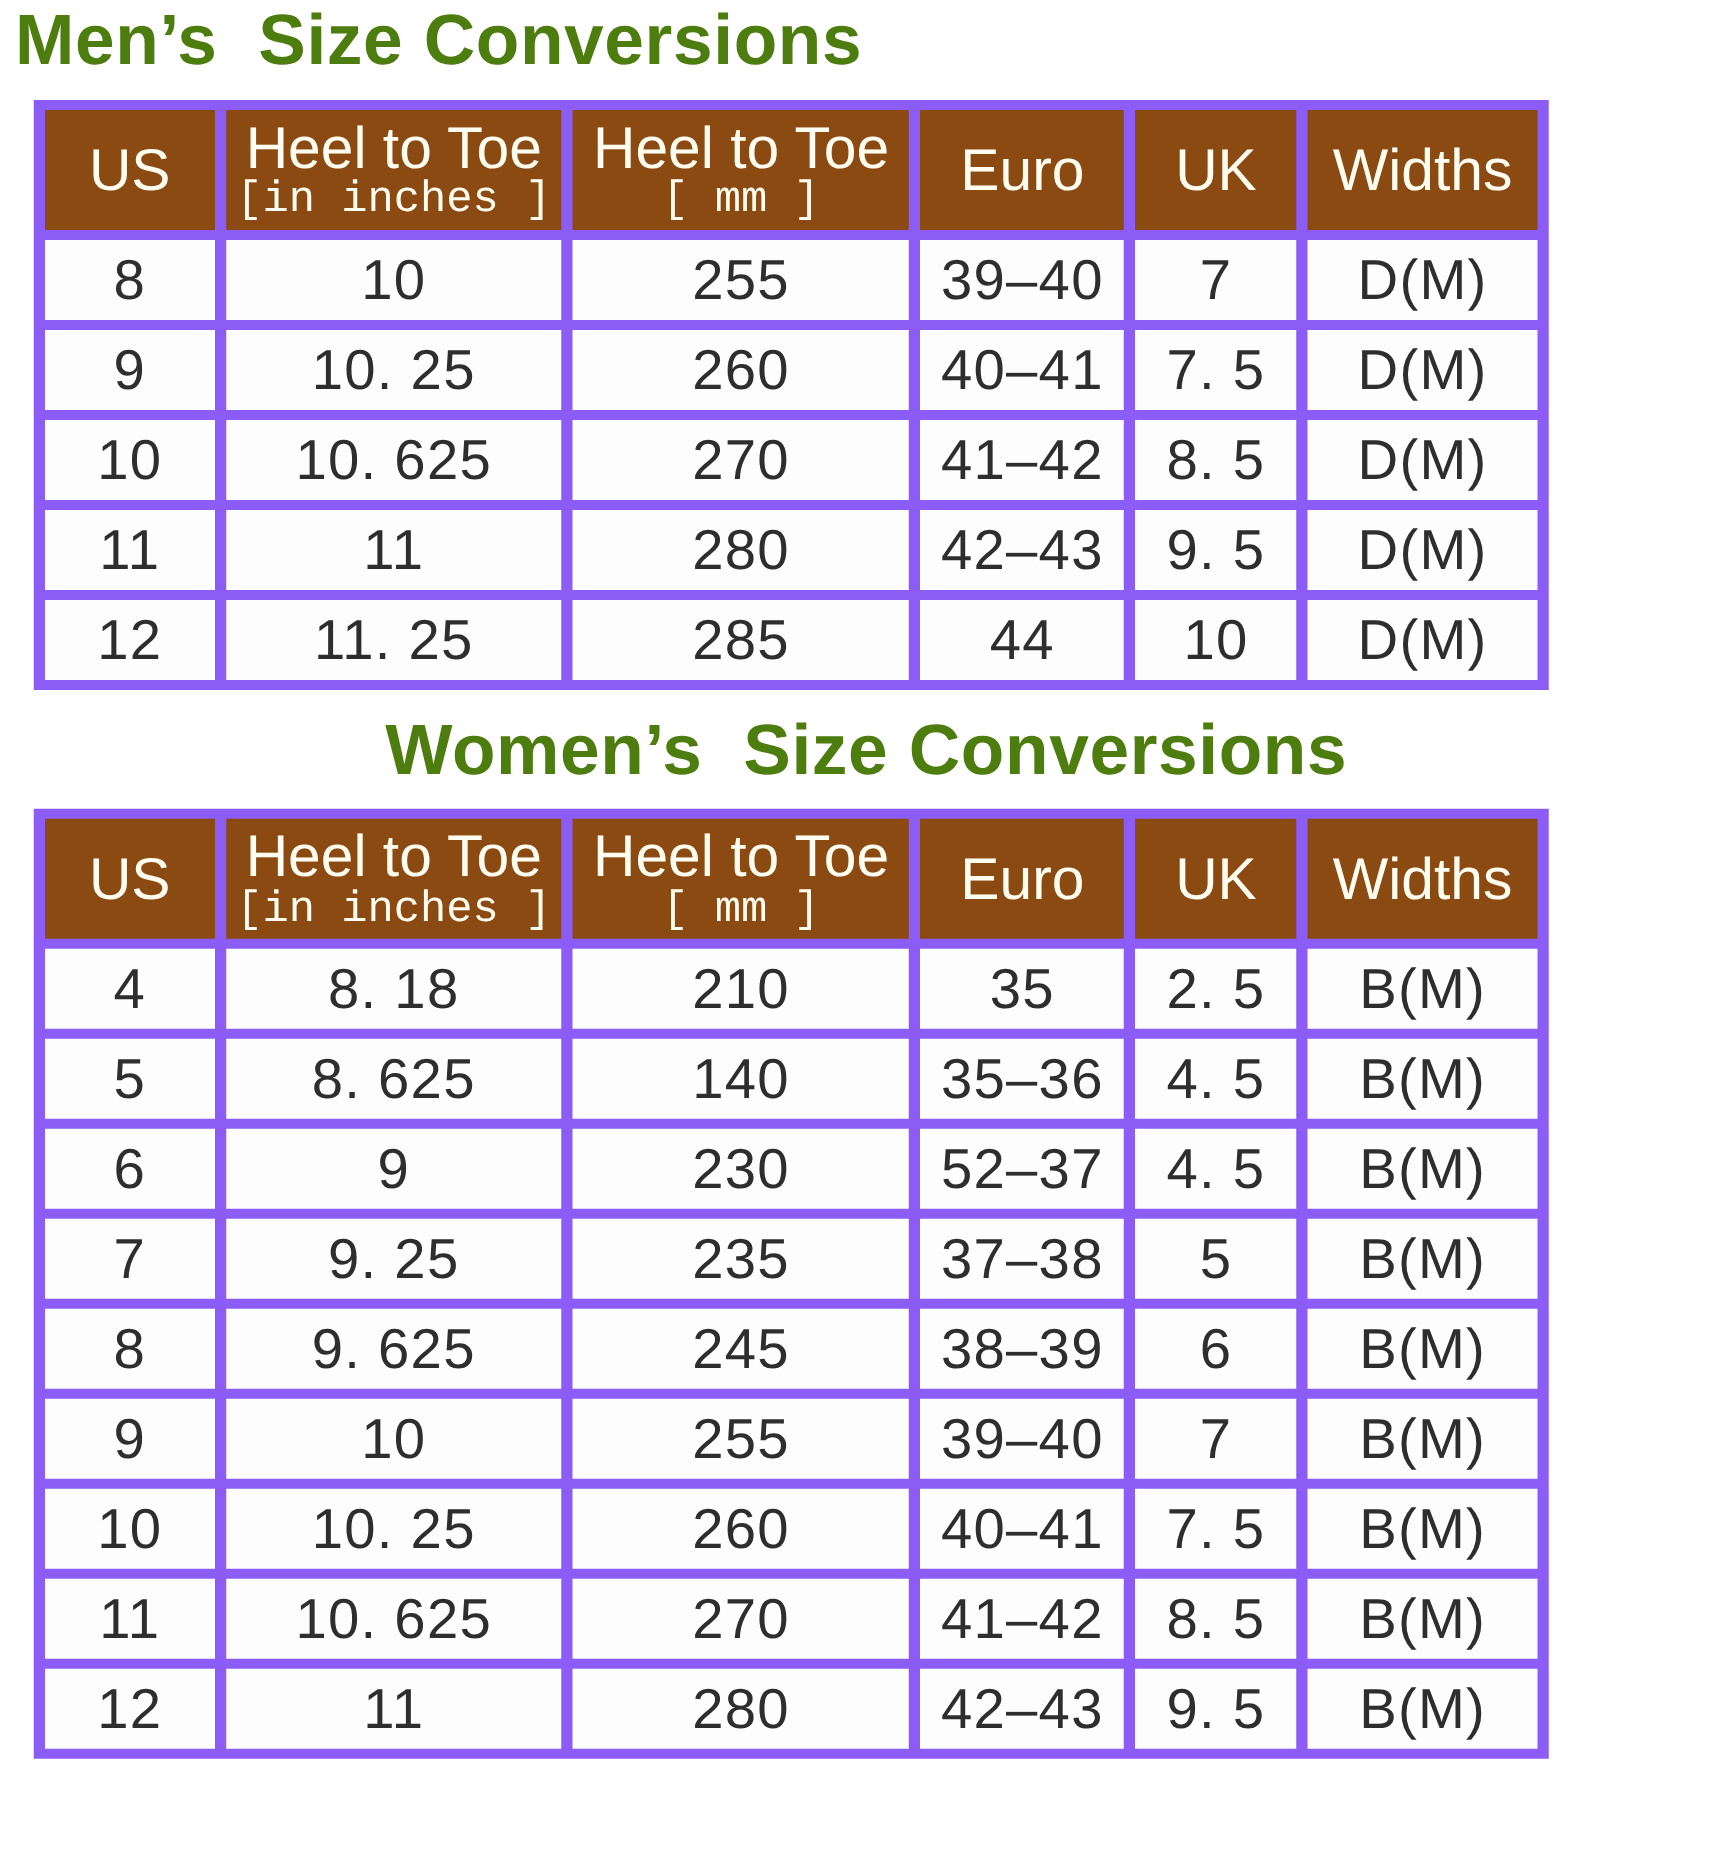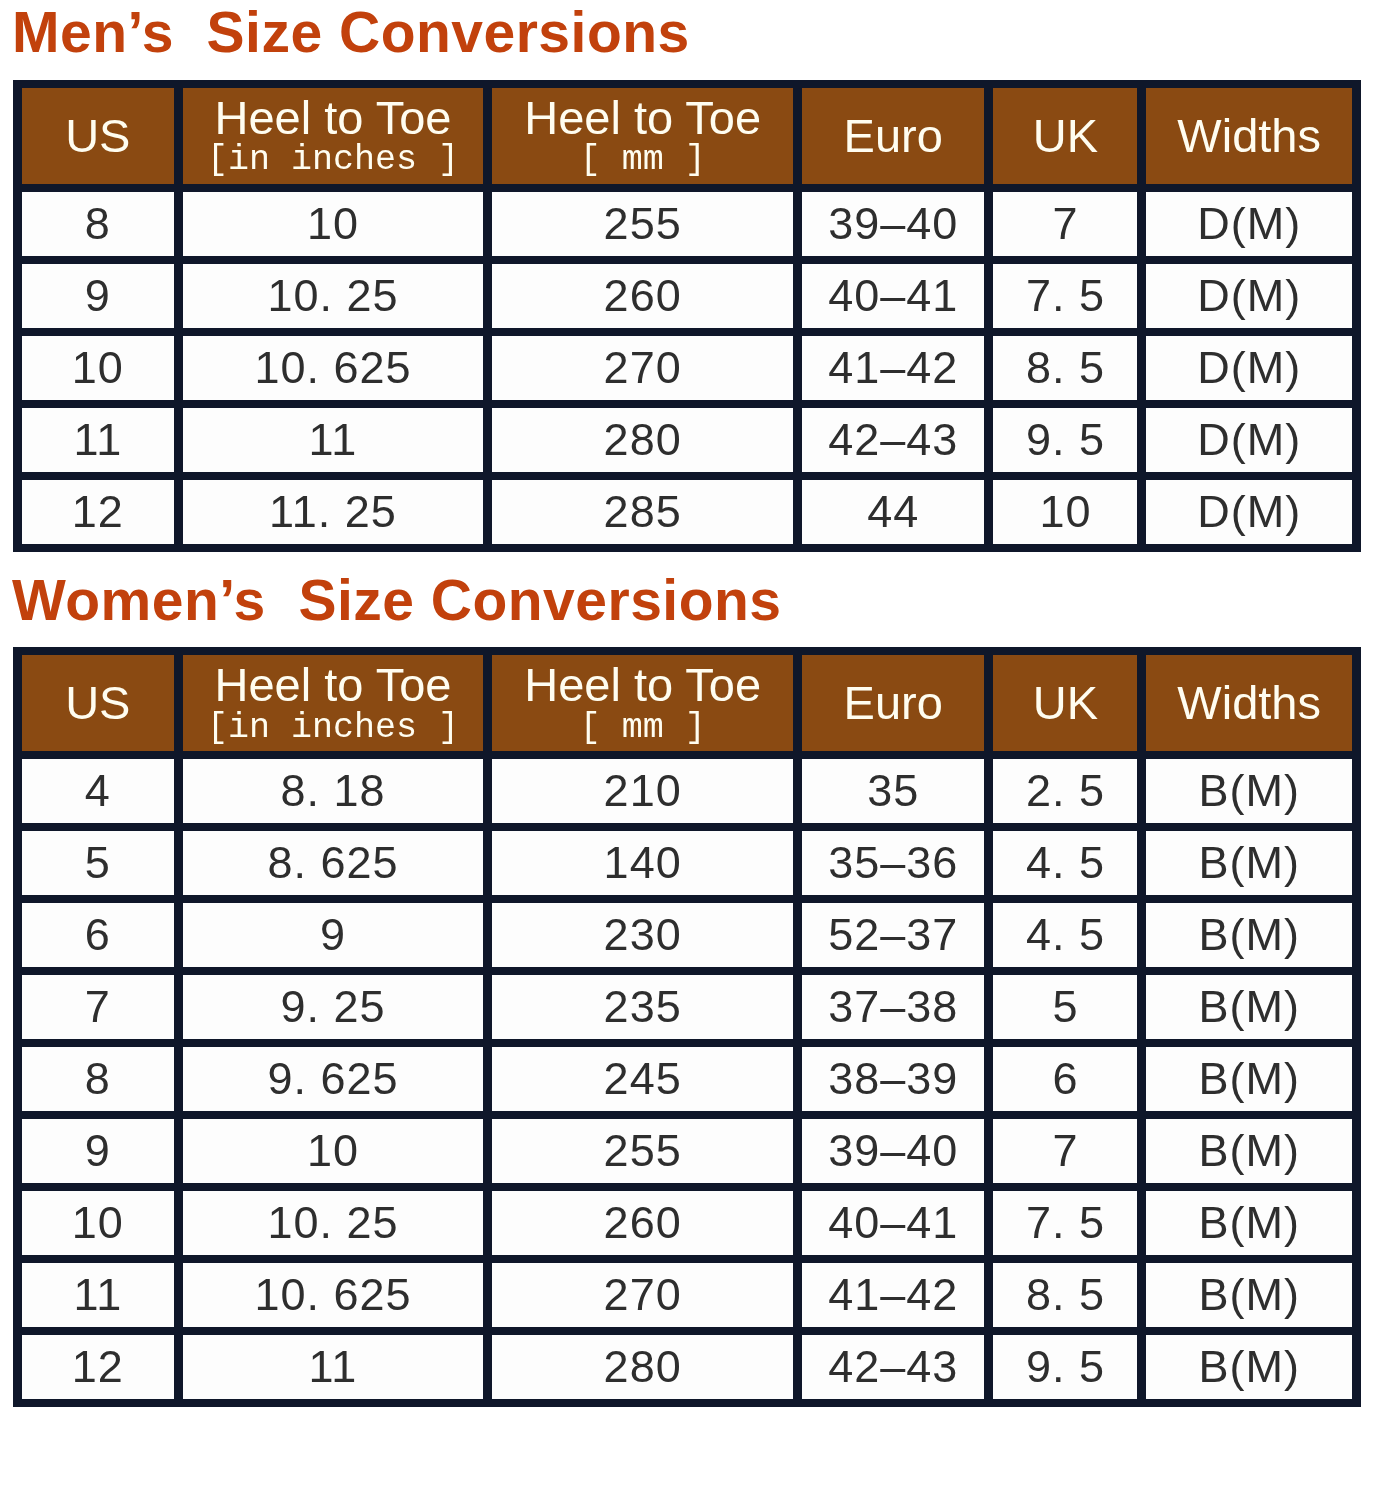--- a/index.html
+++ b/index.html
@@ -15,33 +15,34 @@
     width: 1374px;
     height: 1500px;
   }
   .title {
     margin: 0 0 16px 12px;
     padding-top: 2px;
     font-size: 57px;
     line-height: 1.08;
     font-weight: 700;
     letter-spacing: 0.5px;
-    color: #c2410c;
+    color: #4d7c0f;
     white-space: pre; 
   }
   .title-womens {
     margin-top: 16px;
+    text-align: center;
   }
   table.size-table {
     table-layout: fixed;
-    width: 1348px;
-    margin-left: 13px;
+    width: 1212px;
+    margin-left: 27px;
     border-collapse: separate;
     border-spacing: 9px 8px;
-    background: #0f172a;
+    background: #8b5cf6;
   }
   table.size-table th {
     background: #8a4a12;
     color: #fffdf0;
     font-weight: 400;
     height: 96px;
     padding: 0;
     text-align: center;
     vertical-align: middle;
   }

